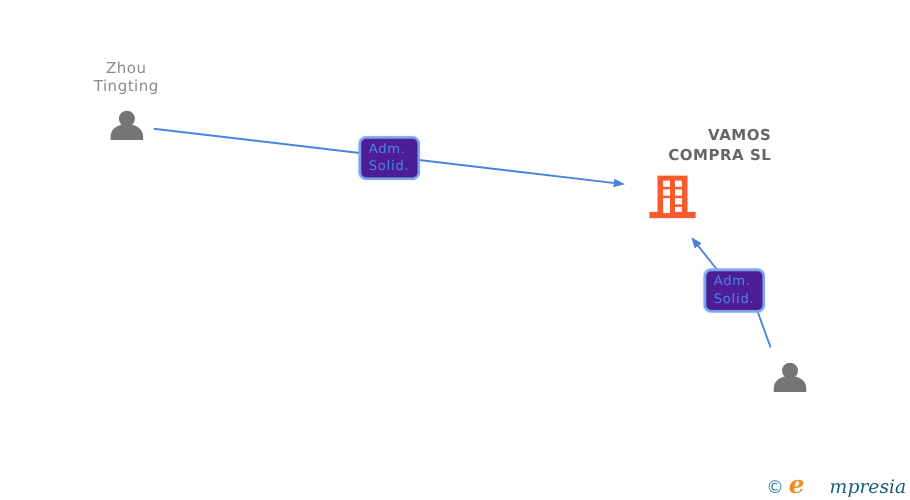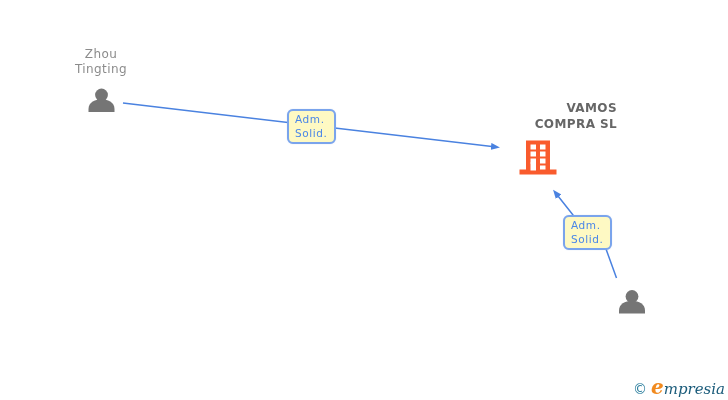--- a/index.html
+++ b/index.html
@@ -24,21 +24,21 @@
   }
   .company-label{
     color:#666666;
     font-size:12px;
     font-weight:bold;
     line-height:15.5px;
   }
   .edge-label{
     position:absolute;
     box-sizing:border-box;
-    background:#fef9c3;
+    background:#4c1d95;
     border:2px solid #7aa4ec;
     border-radius:6px;
     color:#4a86e8;
     font-size:10.5px;
     line-height:13.5px;
     padding:2px 6px;
     text-align:left;
     white-space:pre-line;
     letter-spacing:0.6px;
     box-shadow:0 0 1px rgba(122,164,236,0.5);
@@ -66,20 +66,21 @@
     margin-right:4px;
   }
   .brand-initial{
     color:#f18a1f;
     font-size:20px;
     font-weight:bold;
   }
   .brand-rest{
     color:#1a5b7a;
     font-size:15px;
+    margin-left:20px;
   }
 </style>
 </head>
 <body>
 
 <div class="canvas">
 
   <svg class="svg-layer" viewBox="0 0 728 400" xmlns="http://www.w3.org/2000/svg">
     <defs>
       <marker id="arrow-blue" markerWidth="10" markerHeight="8" refX="1" refY="3.5" orient="auto" markerUnits="userSpaceOnUse">

